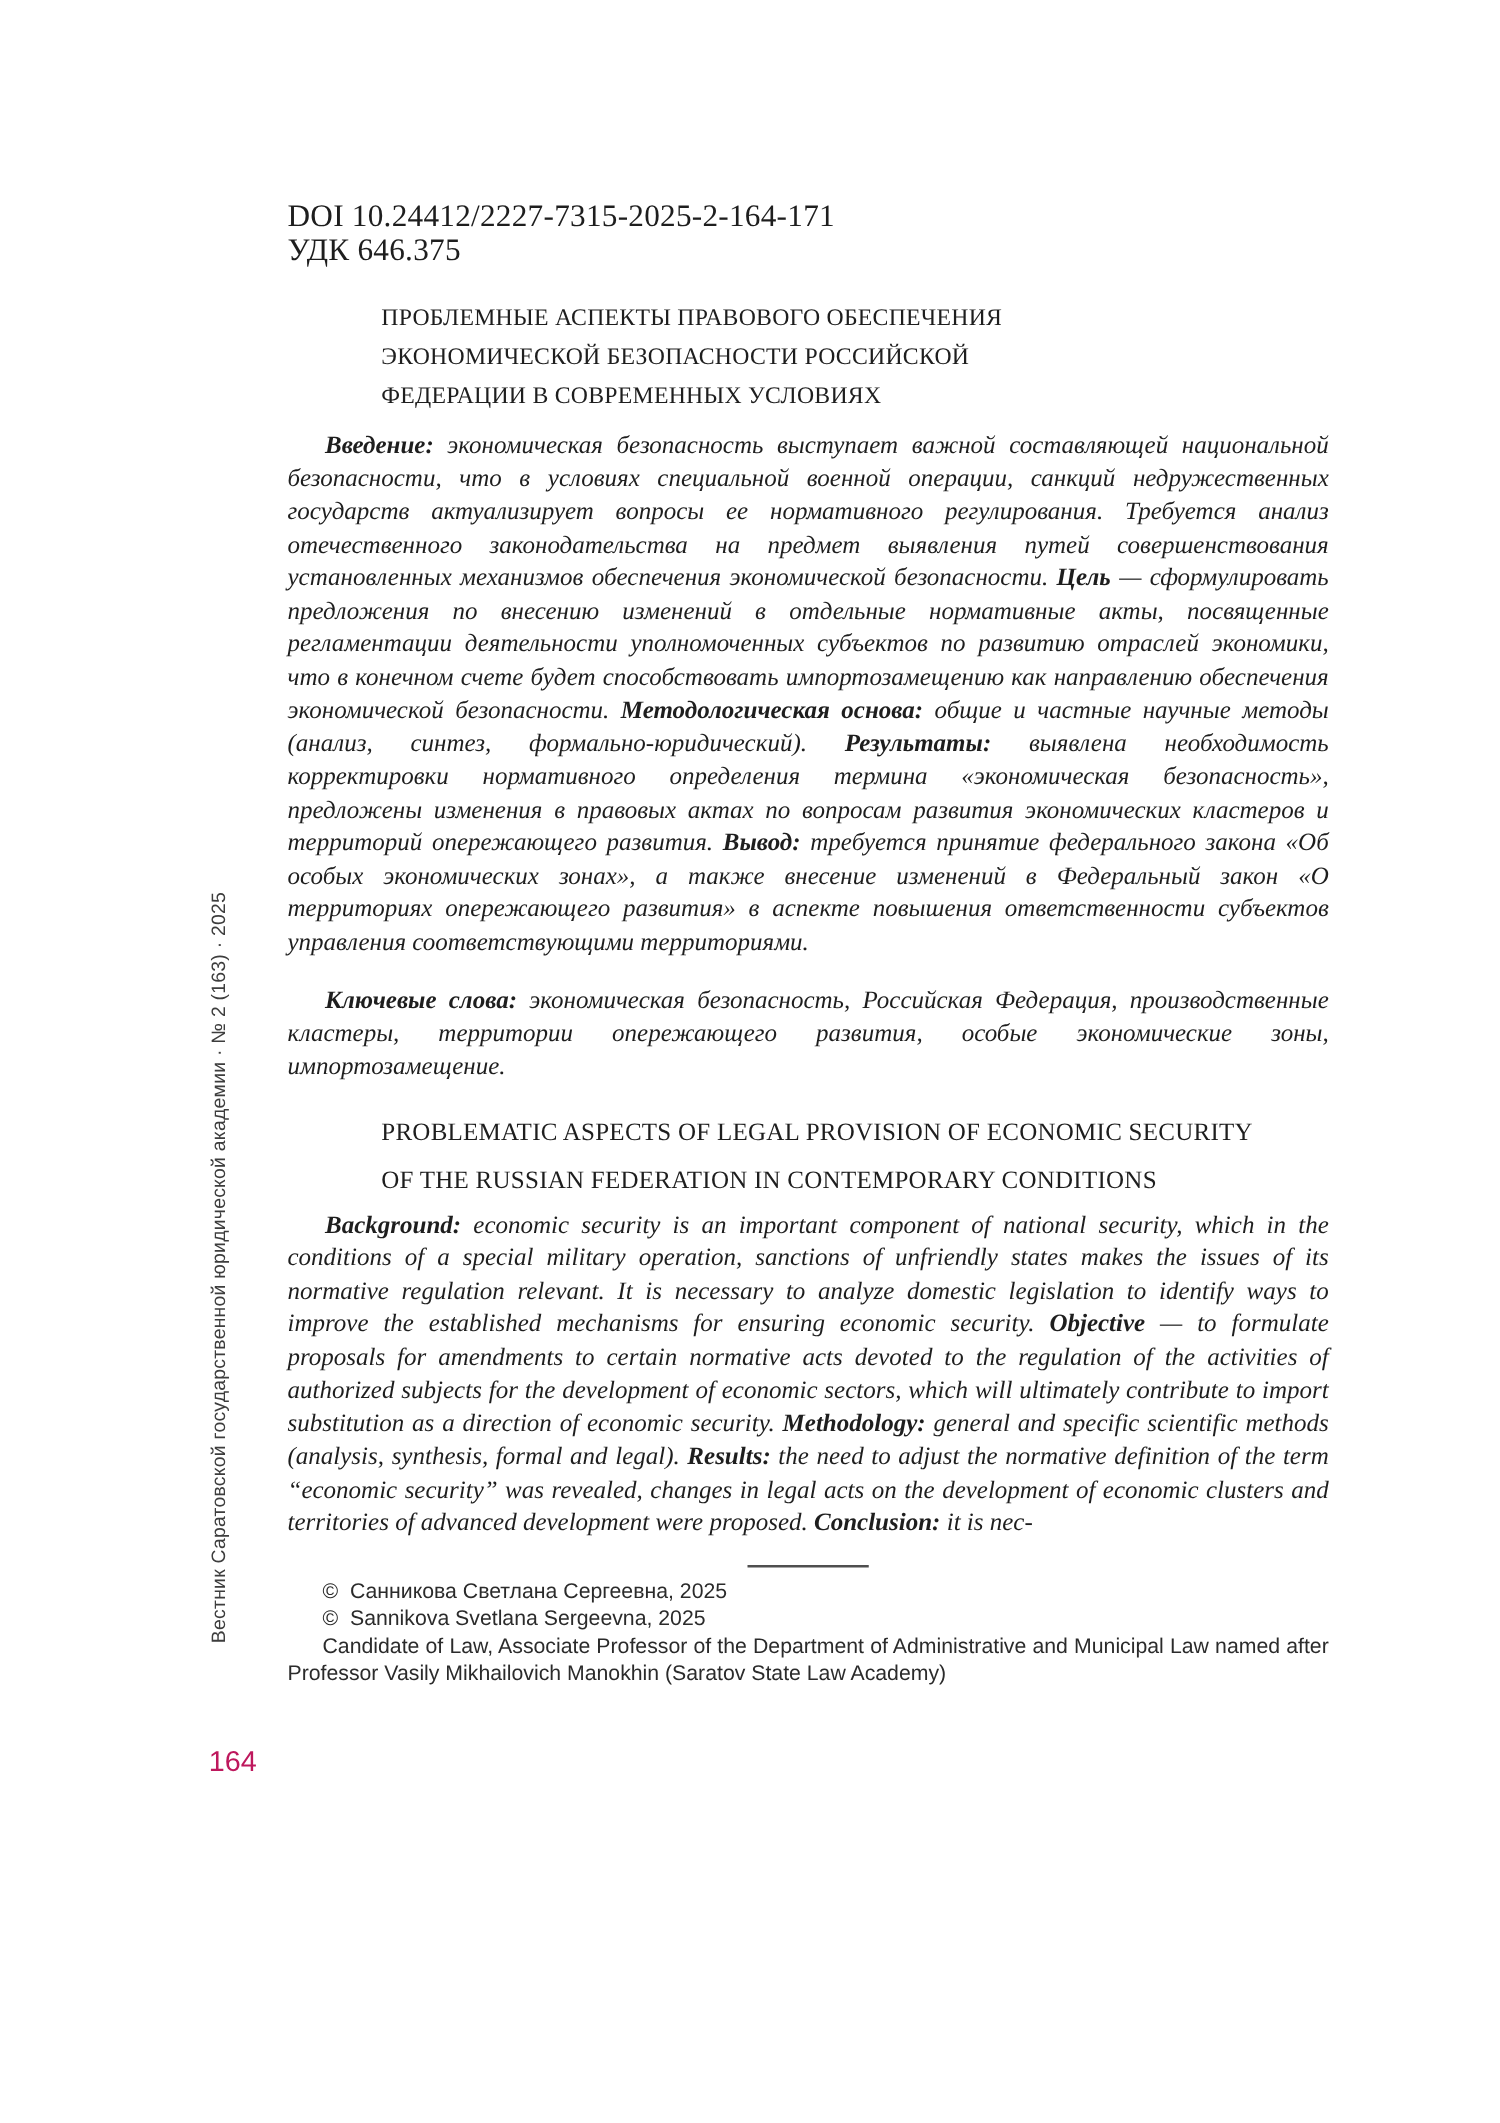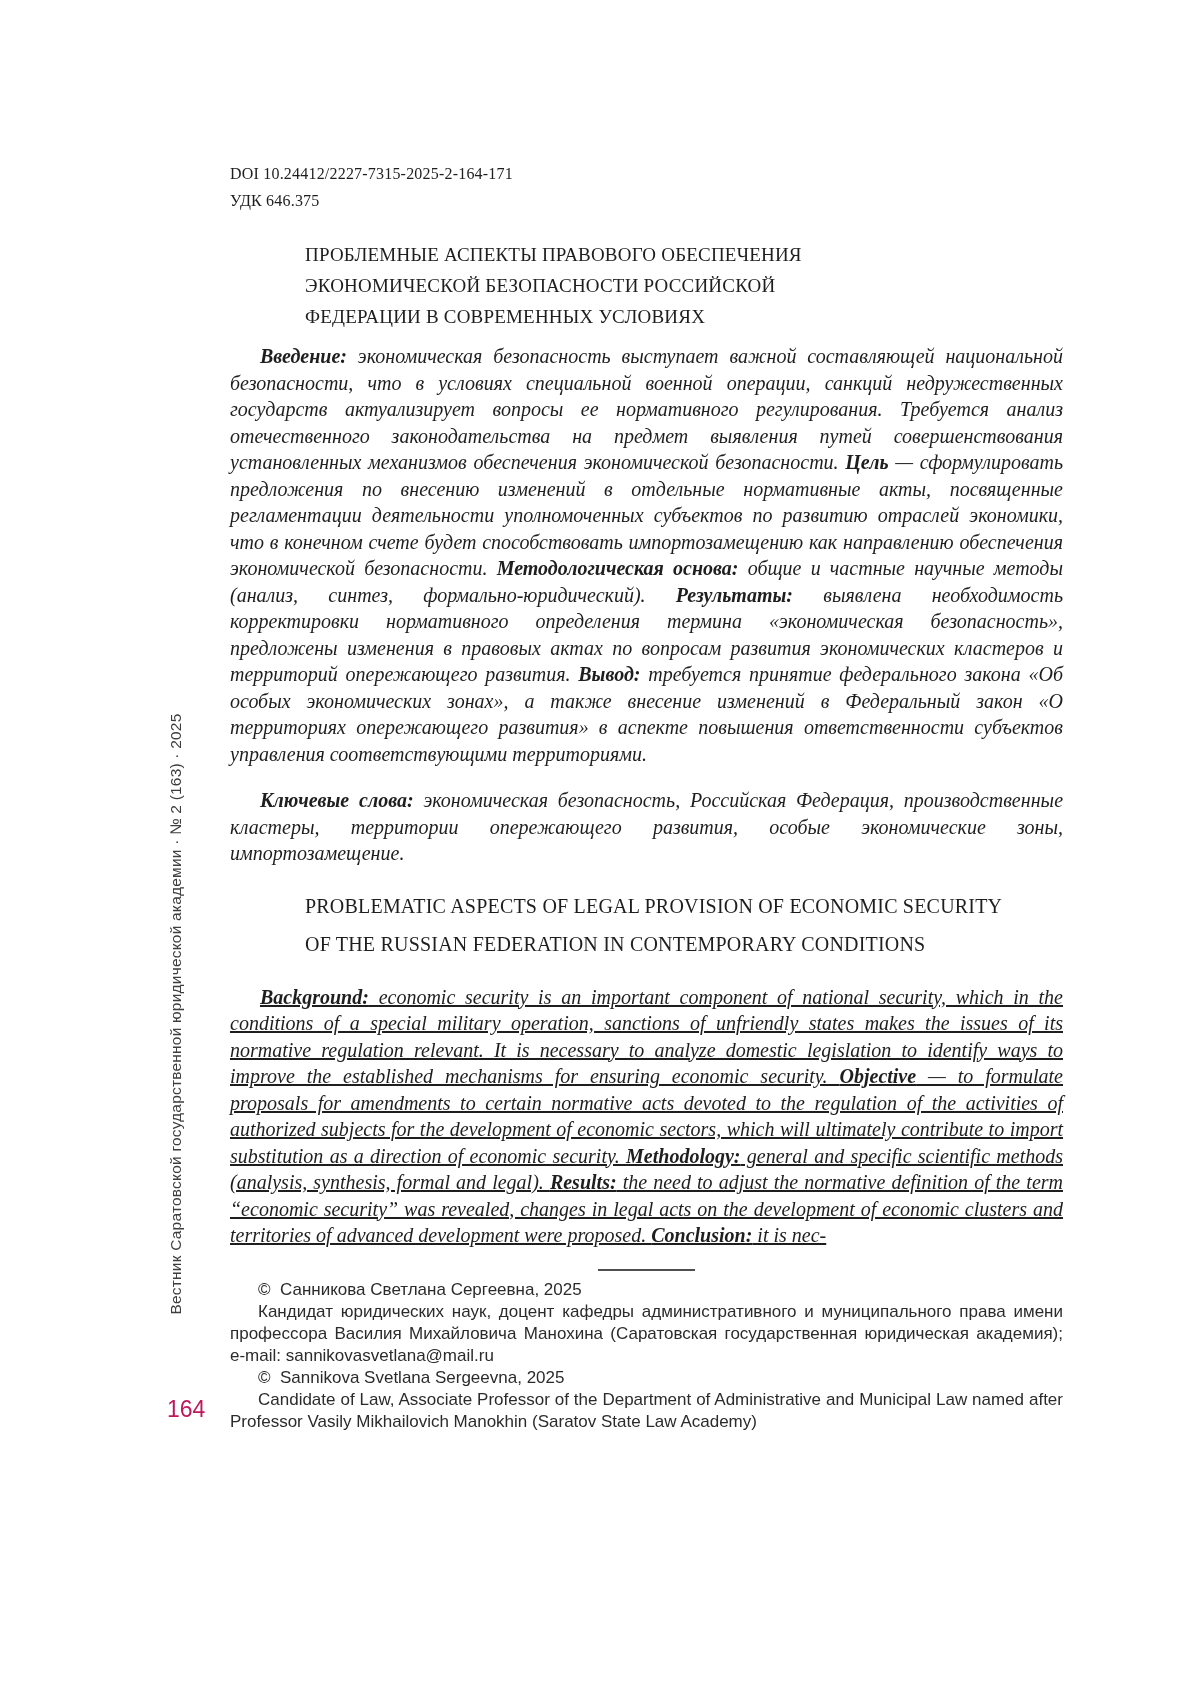--- a/index.html
+++ b/index.html
@@ -14,21 +14,21 @@
     margin: 0 auto;
   }
   .content {
     position: absolute;
     left: 230px;
     top: 0;
     width: 833px;
   }
   .doi-block {
     margin-top: 160px;
-    font-size: 16px;
+    font-size: 25px;
     line-height: 27px;
     letter-spacing: 0.2px;
   }
   .doi-block div { margin: 0; }
   .author {
     margin-top: 42px;
     margin-left: 75px;
     font-size: 21px;
     line-height: 28px;
     font-weight: bold;
@@ -53,21 +53,21 @@
   .keywords { margin-top: 0; }
   .author-en { margin-top: 26px; }
   .title-en {
     margin-top: 16px;
     margin-left: 75px;
     font-size: 20px;
     line-height: 38px;
     white-space: pre-line;
     letter-spacing: 0.2px;
   }
-  .abstract-en { margin-top: 21px; text-decoration: underline; }
+  .abstract-en { margin-top: 4px; }
   .foot-rule {
     margin-top: 12px;
     width: 97px;
     height: 0;
     border: none;
     border-top: 2px solid #4f4f4f;
   }
   .footnote {
     margin-top: 8px;
     font-family: "Liberation Sans", "DejaVu Sans", sans-serif;
@@ -124,21 +124,20 @@
 
     <div class="title-en">PROBLEMATIC ASPECTS OF LEGAL PROVISION OF ECONOMIC SECURITY
 OF THE RUSSIAN FEDERATION IN CONTEMPORARY CONDITIONS</div>
 
     <p class="abstract abstract-en"><span class="bseg">Background:</span><span> economic security is an important component of national security, which in the conditions of a special military operation, sanctions of unfriendly states makes the issues of its normative regulation relevant. It is necessary to analyze domestic legislation to identify ways to improve the established mechanisms for ensuring economic security. </span><span class="bseg">Objective</span><span> — to formulate proposals for amendments to certain normative acts devoted to the regulation of the activities of authorized subjects for the development of economic sectors, which will ultimately contribute to import substitution as a direction of economic security. </span><span class="bseg">Methodology:</span><span> general and specific scientific methods (analysis, synthesis, formal and legal). </span><span class="bseg">Results:</span><span> the need to adjust the normative definition of the term “economic security” was revealed, changes in legal acts on the development of economic clusters and territories of advanced development were proposed. </span><span class="bseg">Conclusion:</span><span> it is nec-</span></p>
 
     <hr class="foot-rule">
 
     <div class="footnote">
       <p>©&nbsp;&nbsp;Санникова Светлана Сергеевна, 2025</p>
-      <p>Кандидат юридических наук, доцент кафедры административного и муниципального права имени профессора Василия Михайловича Манохина (Саратовская государственная юридическая академия); e-mail: sannikovasvetlana@mail.ru</p>
       <p>©&nbsp;&nbsp;Sannikova Svetlana Sergeevna, 2025</p>
       <p>Candidate of Law, Associate Professor of the Department of Administrative and Municipal Law named after Professor Vasily Mikhailovich Manokhin (Saratov State Law Academy)</p>
     </div>
 
   </div>
 
   <div class="page-number">164</div>
 
   <div class="sidebar-journal">Вестник Саратовской государственной юридической академии · № 2 (163) · 2025</div>
 

